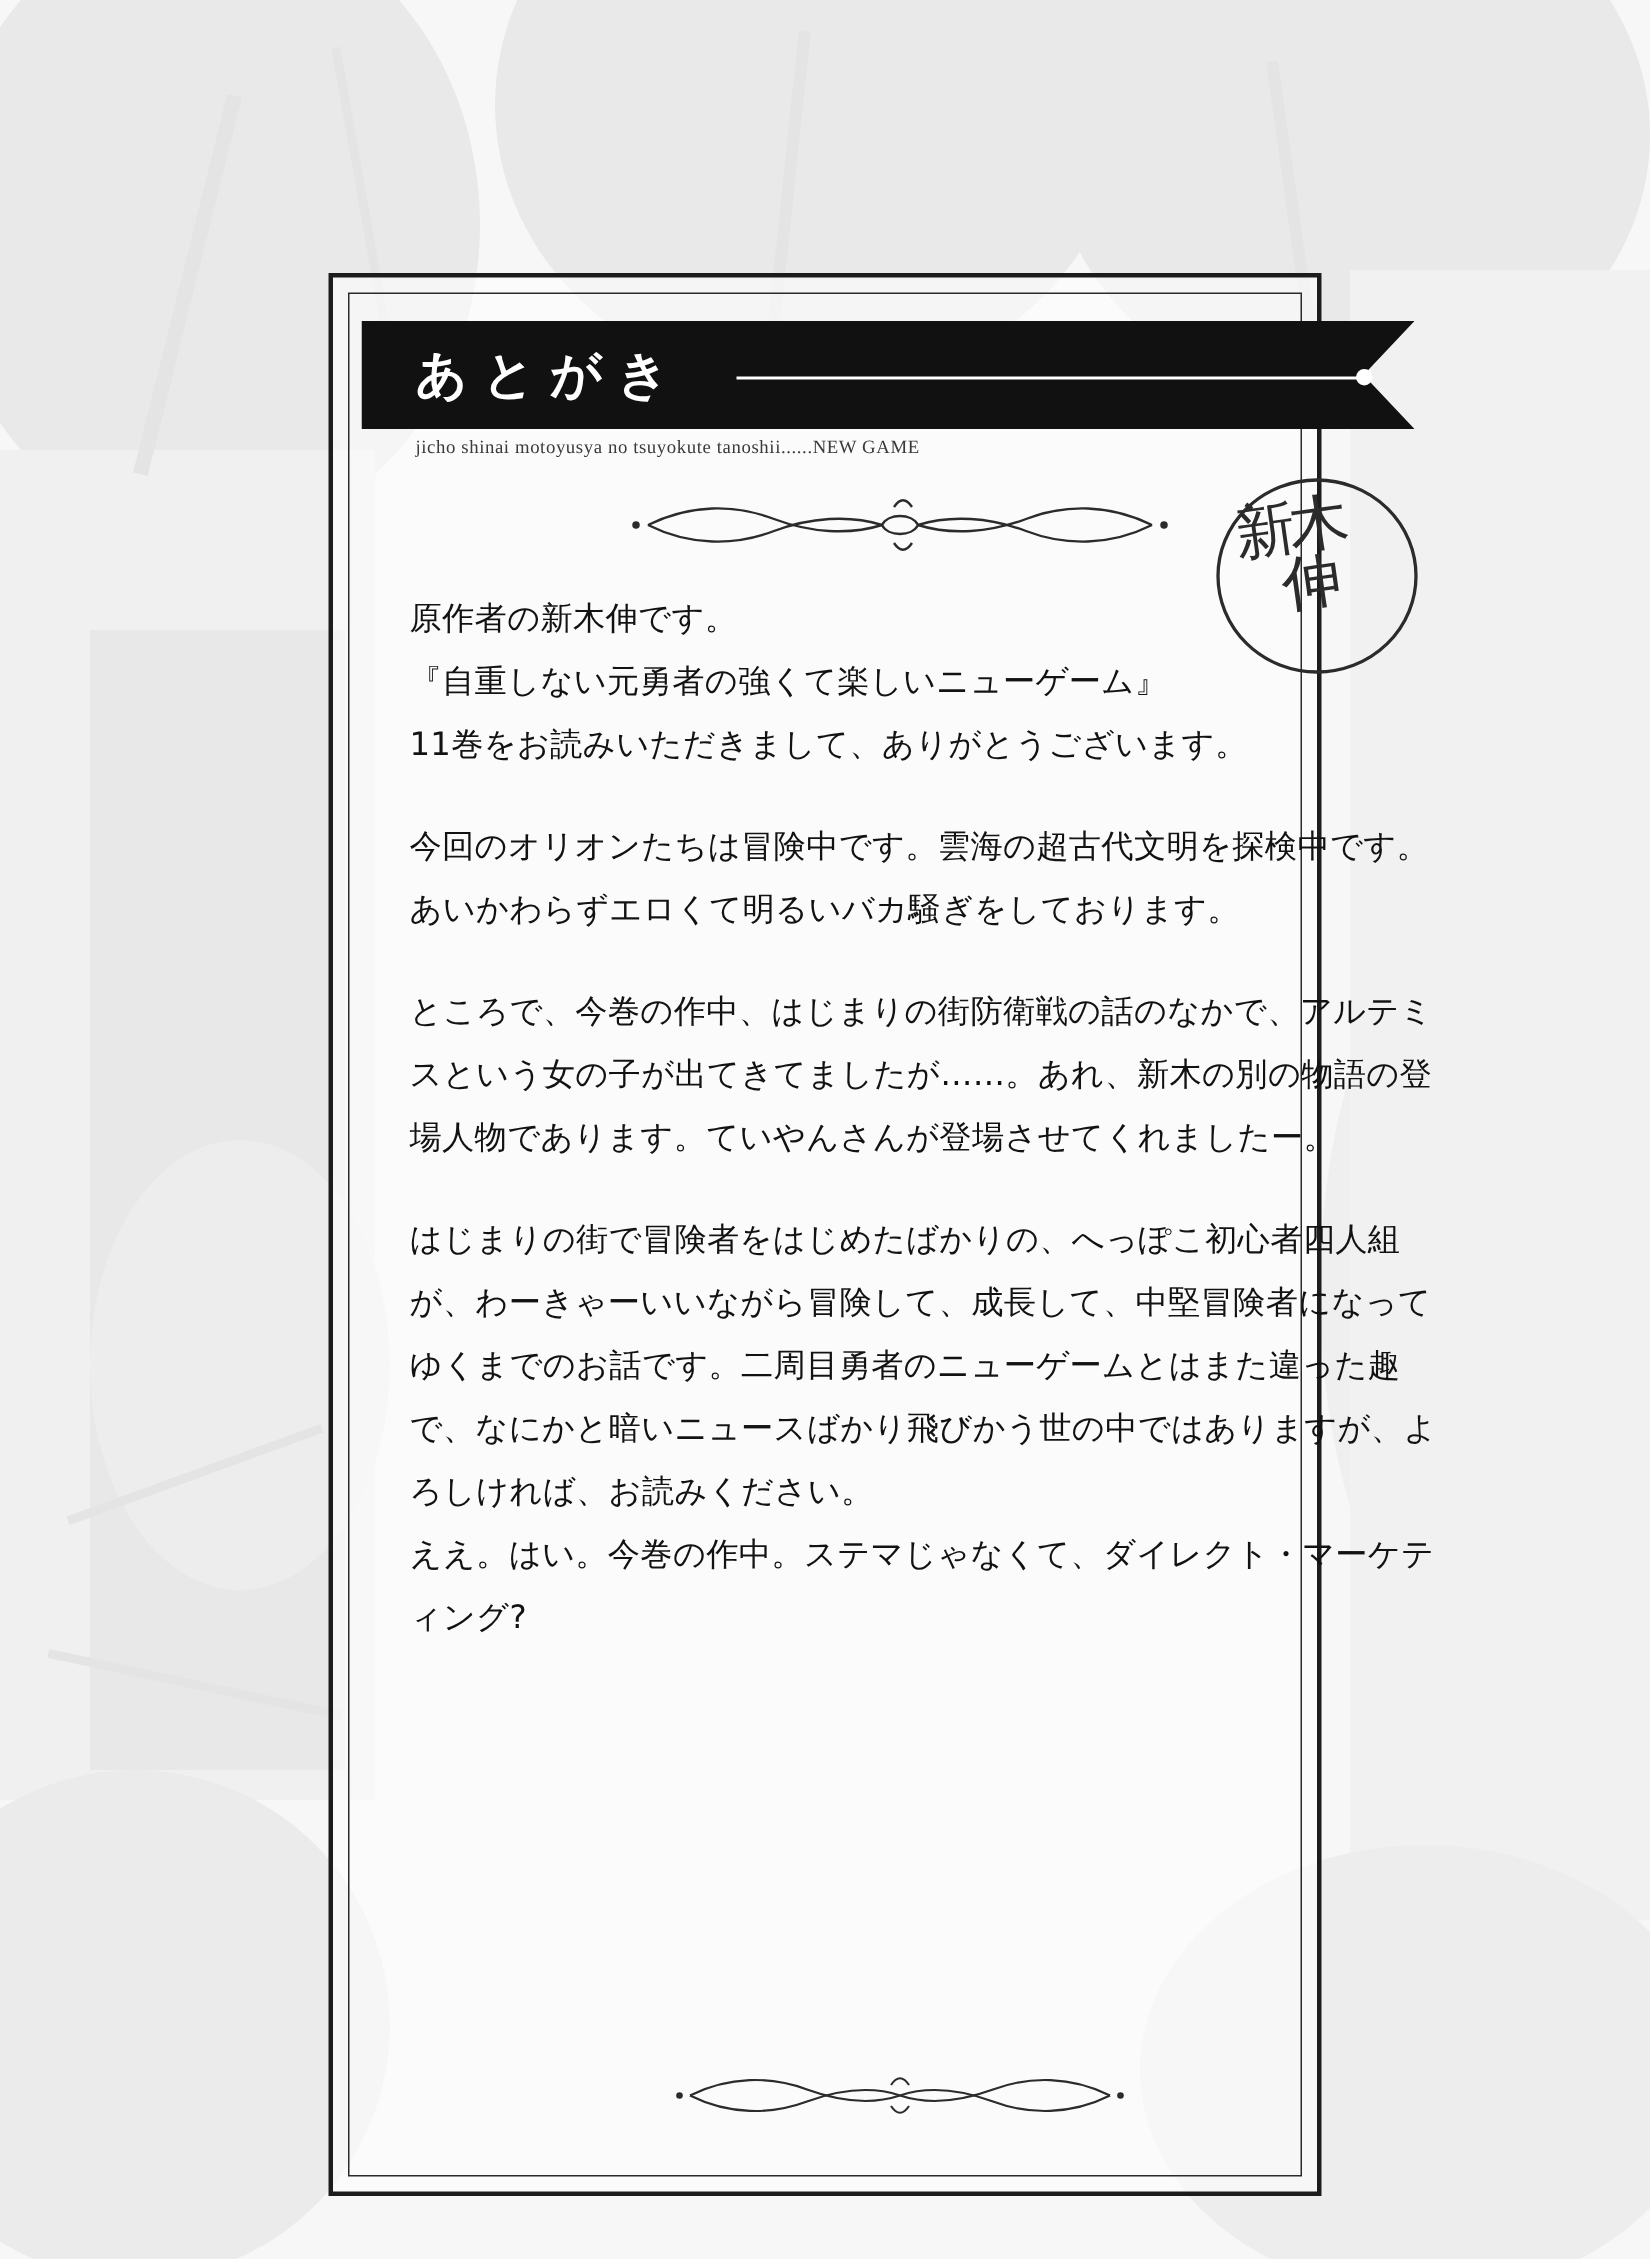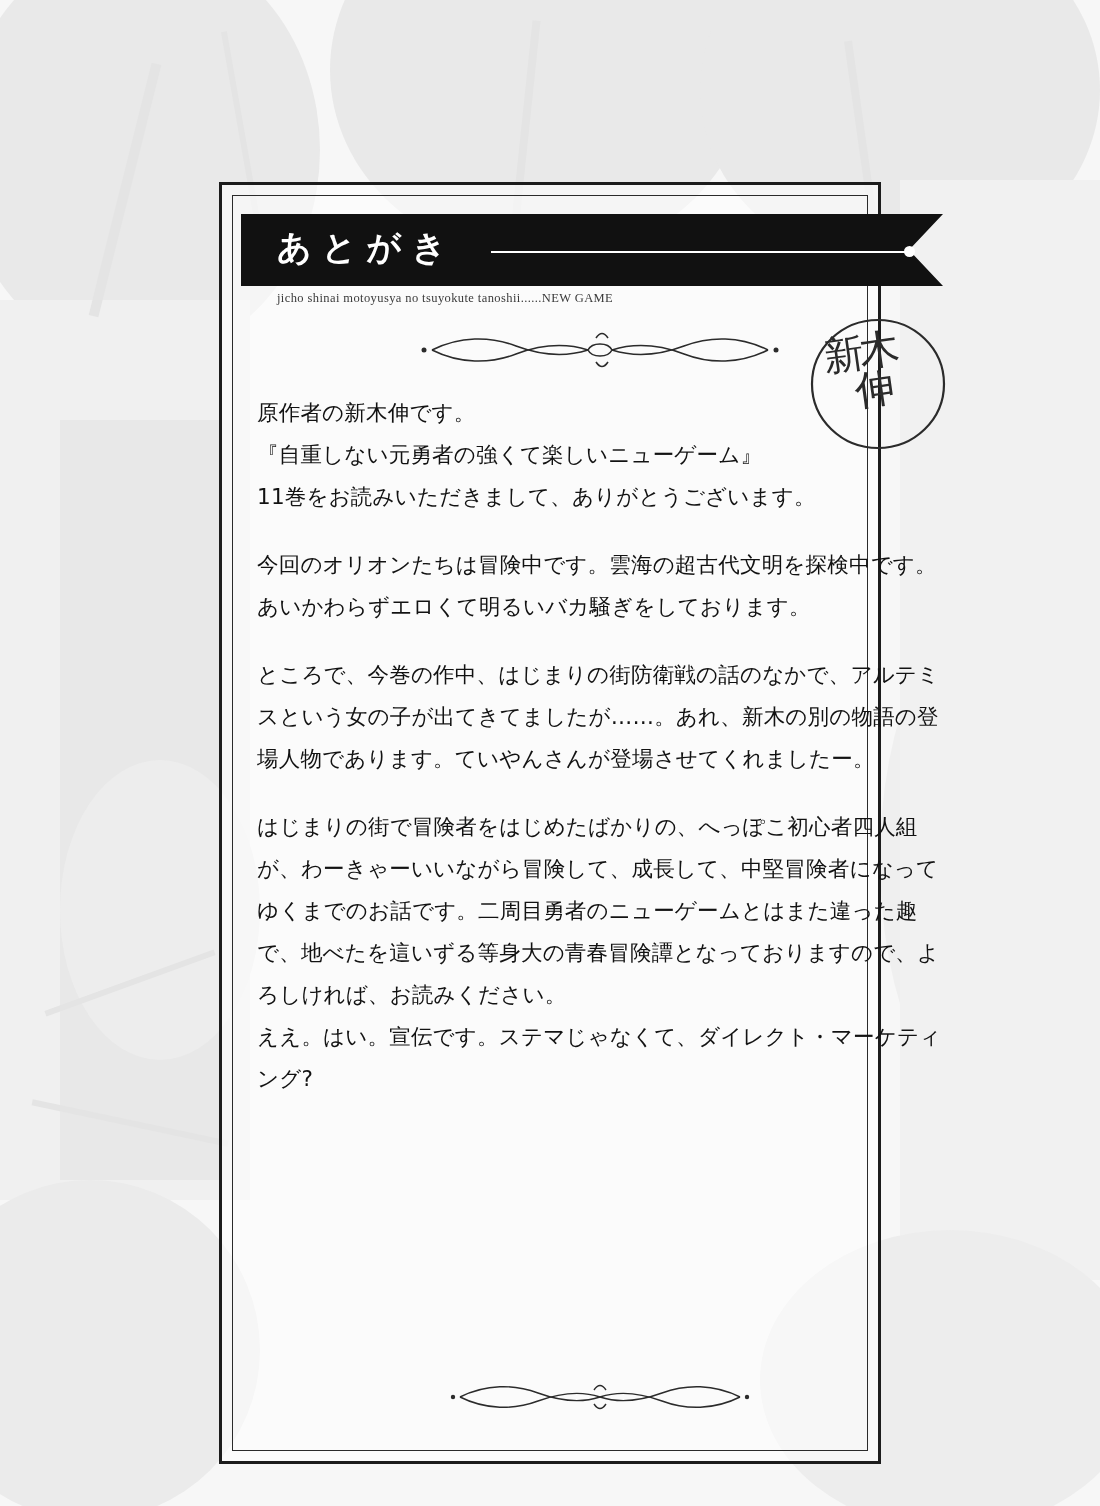--- a/index.html
+++ b/index.html
@@ -71,21 +71,21 @@
     height: 100%;
   }
   .banner-title {
     position: absolute;
     left: 36px;
     top: 14px;
     color: #ffffff;
     font-size: 34px;
     font-weight: bold;
     letter-spacing: 10px;
-    font-family: Liberation Mono, monospace;
+    font-family: Liberation Sans, sans-serif;
     line-height: 44px;
     white-space: nowrap;
   }
   .banner-rule {
     position: absolute;
     left: 250px;
     top: 37px;
     width: 420px;
     height: 2px;
     background: #ffffff;
@@ -141,21 +141,21 @@
   }
   .sig-text .l2 {
     display: block;
     margin-left: 26px;
     margin-top: -6px;
   }
 
   
   .body-text {
     position: absolute;
-    left: 257px;
+    left: 273px;
     top: 392px;
     width: 690px;
     font-family: "DejaVu Sans", sans-serif;
     font-size: 21.5px;
     line-height: 42px;
     color: #121212;
     letter-spacing: 0.2px;
   }
   .body-text p {
     margin: 0 0 26px 0;
@@ -235,22 +235,22 @@
     <span class="l2">伸</span>
   </div>
 </div>
 
 <div class="body-text">
   <p style="white-space:pre-line;">原作者の新木伸です。
 『自重しない元勇者の強くて楽しいニューゲーム』
 11巻をお読みいただきまして、ありがとうございます。</p>
   <p>今回のオリオンたちは冒険中です。雲海の超古代文明を探検中です。あいかわらずエロくて明るいバカ騒ぎをしております。</p>
   <p>ところで、今巻の作中、はじまりの街防衛戦の話のなかで、アルテミスという女の子が出てきてましたが……。あれ、新木の別の物語の登場人物であります。ていやんさんが登場させてくれましたー。</p>
-  <p class="tight">はじまりの街で冒険者をはじめたばかりの、へっぽこ初心者四人組が、わーきゃーいいながら冒険して、成長して、中堅冒険者になってゆくまでのお話です。二周目勇者のニューゲームとはまた違った趣で、地べたを這いずる等身大の青春冒険譚となっておりますので、よろしければ、お読みください。</p>
-  <p>ええ。はい。宣伝です。ステマじゃなくて、ダイレクト・マーケティング?</p>
+  <p class="tight">はじまりの街で冒険者をはじめたばかりの、へっぽこ初心者四人組が、わーきゃーいいながら冒険して、成長して、中堅冒険者になってゆくまでのお話です。二周目勇者のニューゲームとはまた違った趣で、なにかと暗いニュースばかり飛びかう世の中ではありますが、よろしければ、お読みください。</p>
+  <p>ええ。はい。今巻の作中。ステマじゃなくて、ダイレクト・マーケティング?</p>
 </div>
 
 <div class="ornament-bottom">
   <svg viewBox="0 0 300 38" width="300" height="38">
     <g fill="none" stroke="#2b2b2b" stroke-width="1.4">
       <path d="M10 19 C 36 6, 64 6, 88 15 C 110 23, 132 25, 150 19"></path>
       <path d="M10 19 C 36 32, 64 32, 88 23 C 110 15, 132 13, 150 19"></path>
       <path d="M290 19 C 264 6, 236 6, 212 15 C 190 23, 168 25, 150 19"></path>
       <path d="M290 19 C 264 32, 236 32, 212 23 C 190 15, 168 13, 150 19"></path>
       <path d="M144 12 C 148 6, 152 6, 156 12"></path>

